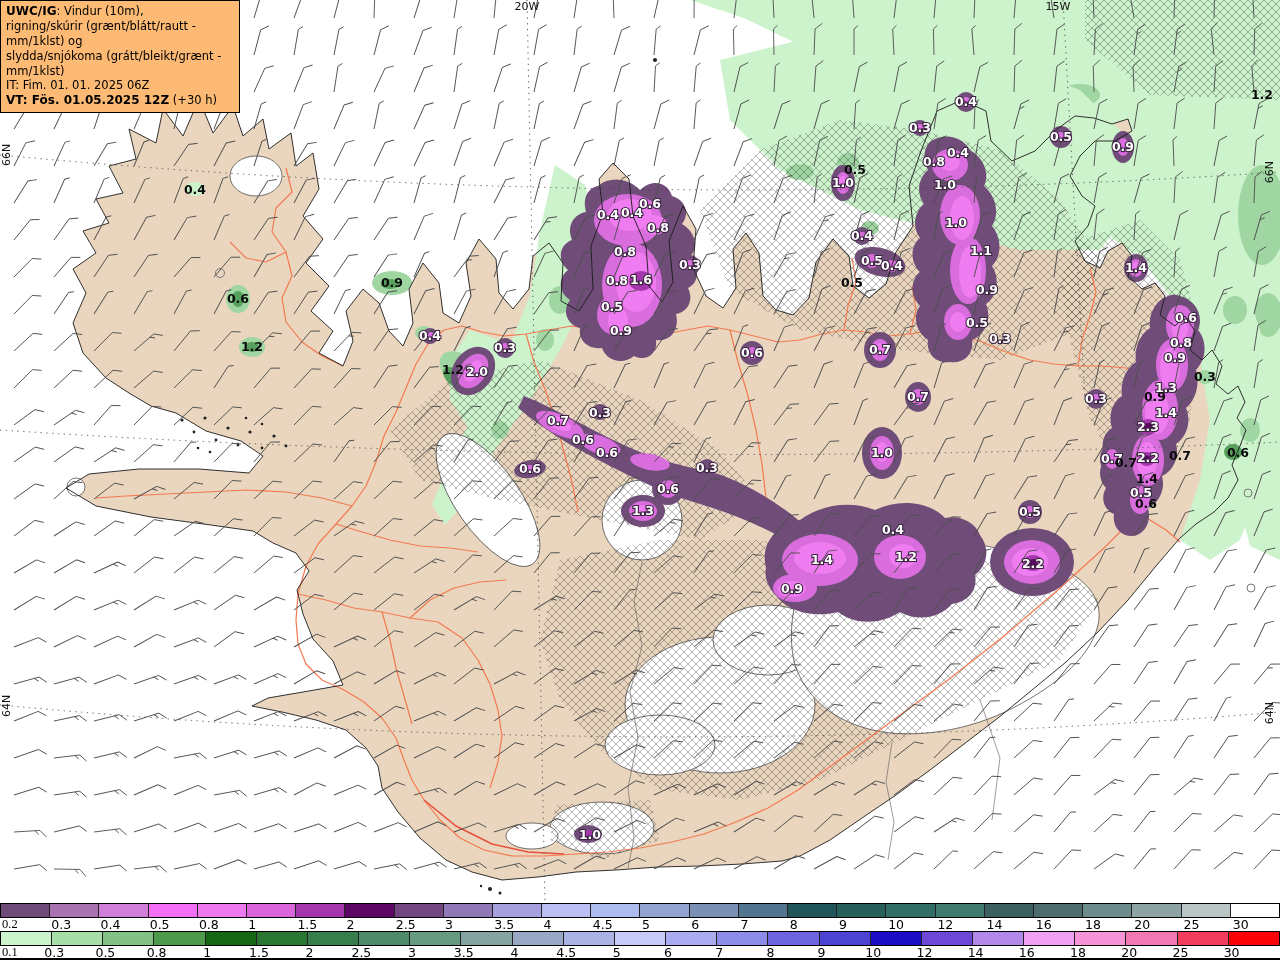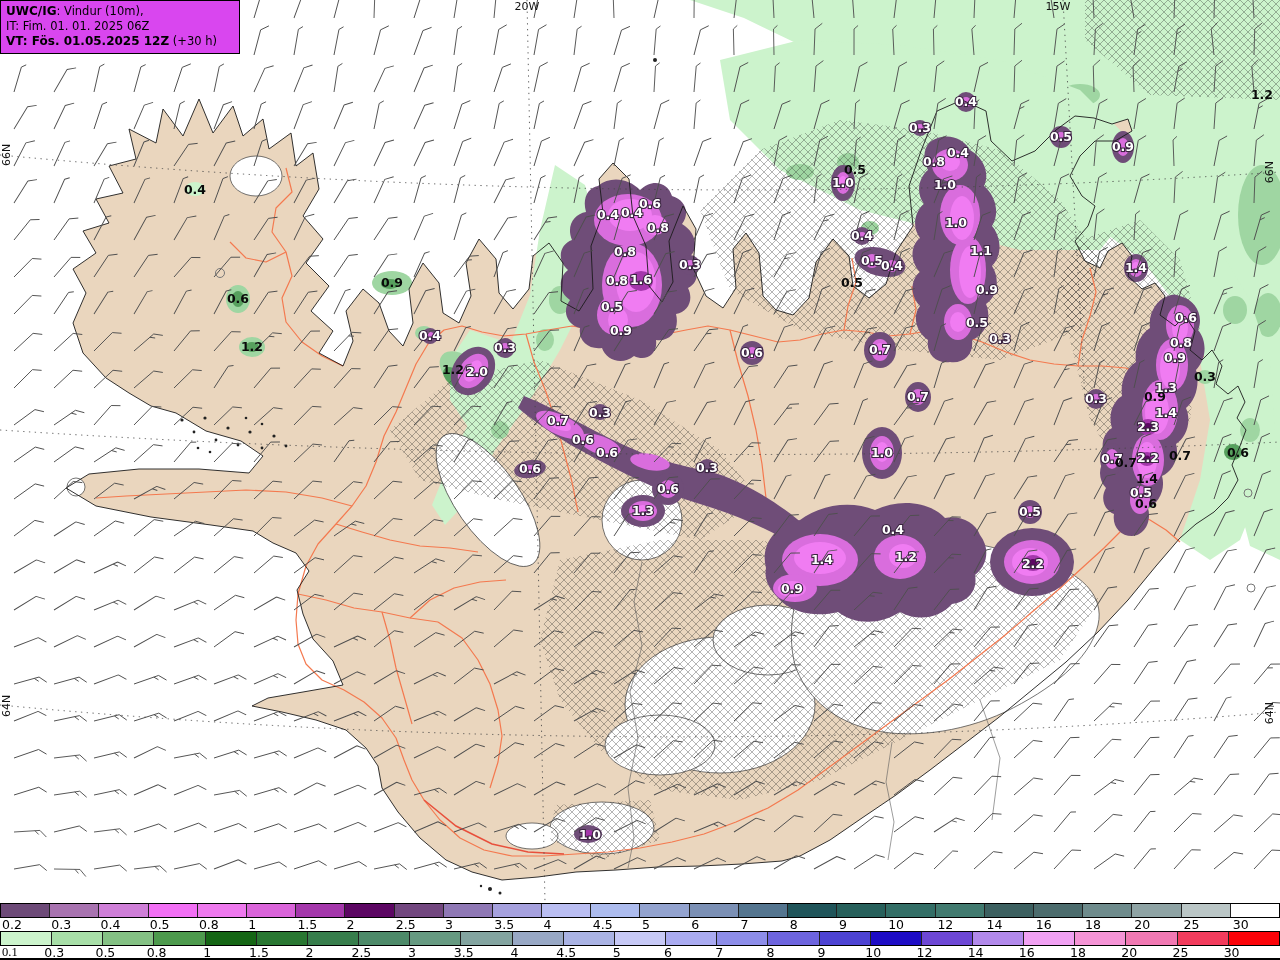--- a/index.html
+++ b/index.html
@@ -1,20 +1,20 @@
 <!DOCTYPE html>
 <html style="--land: #ead6be; --ocean: #ffffff; --green-light: #ccf3cc; --green-mid: #9fd6a2; --green-dark: #57a05e; --green-deep: #2e7a3f; --sleet-edge: #6f4d78; --sleet-mag: #d96ddd; --sleet-bright: #f07cf2; --sleet-heavy: #a437ab; --sleet-core: #5c0763; --road: #f4794f; --road-major: #e8503c; --coast: #1b1b1b; --barb: #4f4f4f; --hatch: #1f1f1f;"><head>
 <meta charset="utf-8">
 <style>
   html,body{margin:0;padding:0;background:#888;}
   #stage{position:relative;width:1280px;height:960px;background:#fff;overflow:hidden;
          font-family:"DejaVu Sans","Liberation Sans",sans-serif;}
   #map{position:absolute;left:0;top:0;}
   
-  #legend{position:absolute;left:0;top:0;width:240px;background:#d946ef;border:1px solid #000;
+  #legend{position:absolute;left:0;top:0;width:240px;background:#fdba74;border:1px solid #000;
           padding:3px 5px 4px 5px;font-size:11.5px;line-height:1.28;color:#000;box-sizing:border-box;}
   #legend b{font-size:12px;}
   
   #cbars{position:absolute;left:0;top:903px;width:1280px;height:57px;background:#fff;border-bottom:2px solid #000;box-sizing:border-box;}
   .cbrow{display:flex;height:15px;box-sizing:border-box;border:1px solid #000;}
   .seg{flex:1 1 0;border-left:1px solid #222;}
   .seg:first-child{border-left:none;}
   .cblabels{position:relative;height:13px;}
   .cl{position:absolute;top:-1px;font-size:12.5px;color:#000;white-space:nowrap;}
   
@@ -1129,20 +1129,22 @@
         <text x="1058" y="10" text-anchor="middle" class="gl">15W</text>
         <text x="10" y="155" text-anchor="middle" class="gl" transform="rotate(-90 10 155)">66N</text>
         <text x="1273" y="172" text-anchor="middle" class="gl" transform="rotate(-90 1273 172)">66N</text>
         <text x="10" y="706" text-anchor="middle" class="gl" transform="rotate(-90 10 706)">64N</text>
         <text x="1273" y="713" text-anchor="middle" class="gl" transform="rotate(-90 1273 713)">64N</text>
       </g>
 </svg>
 
 <div id="legend">
   <div><b>UWC/IG</b><span>: Vindur (10m),</span></div>
+  <div>rigning/skúrir (grænt/blátt/rautt - mm/1klst) og</div>
+  <div>slydda/snjókoma (grátt/bleikt/grænt - mm/1klst)</div>
   <div>IT: Fim. 01. 01. 2025 06Z</div>
   <div><b>VT: Fös. 01.05.2025 12Z</b><span> (+30 h)</span></div>
 </div>
 
 <div id="cbars">
   <div class="cbrow" id="cb1">
         <div class="seg" style="background: rgb(109, 74, 120);"></div>
         <div class="seg" style="background: rgb(168, 115, 176);"></div>
         <div class="seg" style="background: rgb(207, 127, 216);"></div>
         <div class="seg" style="background: rgb(242, 111, 245);"></div>
@@ -1163,21 +1165,21 @@
         <div class="seg" style="background: rgb(51, 110, 102);"></div>
         <div class="seg" style="background: rgb(65, 122, 111);"></div>
         <div class="seg" style="background: rgb(60, 96, 96);"></div>
         <div class="seg" style="background: rgb(76, 108, 109);"></div>
         <div class="seg" style="background: rgb(110, 139, 140);"></div>
         <div class="seg" style="background: rgb(142, 163, 164);"></div>
         <div class="seg" style="background: rgb(186, 198, 198);"></div>
         <div class="seg" style="background: rgb(255, 255, 255);"></div>
       </div>
   <div class="cblabels" id="cb1l">
-        <span class="cl" style="left: calc(0% + 2px);">0.2</span>
+        <span class="cl" style="left: calc(0% + 2px); font-family: Liberation Serif, serif;">0.2</span>
         <span class="cl" style="left: calc(3.84615% + 2px);">0.3</span>
         <span class="cl" style="left: calc(7.69231% + 2px);">0.4</span>
         <span class="cl" style="left: calc(11.5385% + 2px);">0.5</span>
         <span class="cl" style="left: calc(15.3846% + 2px);">0.8</span>
         <span class="cl" style="left: calc(19.2308% + 2px);">1</span>
         <span class="cl" style="left: calc(23.0769% + 2px);">1.5</span>
         <span class="cl" style="left: calc(26.9231% + 2px);">2</span>
         <span class="cl" style="left: calc(30.7692% + 2px);">2.5</span>
         <span class="cl" style="left: calc(34.6154% + 2px);">3</span>
         <span class="cl" style="left: calc(38.4615% + 2px);">3.5</span>

